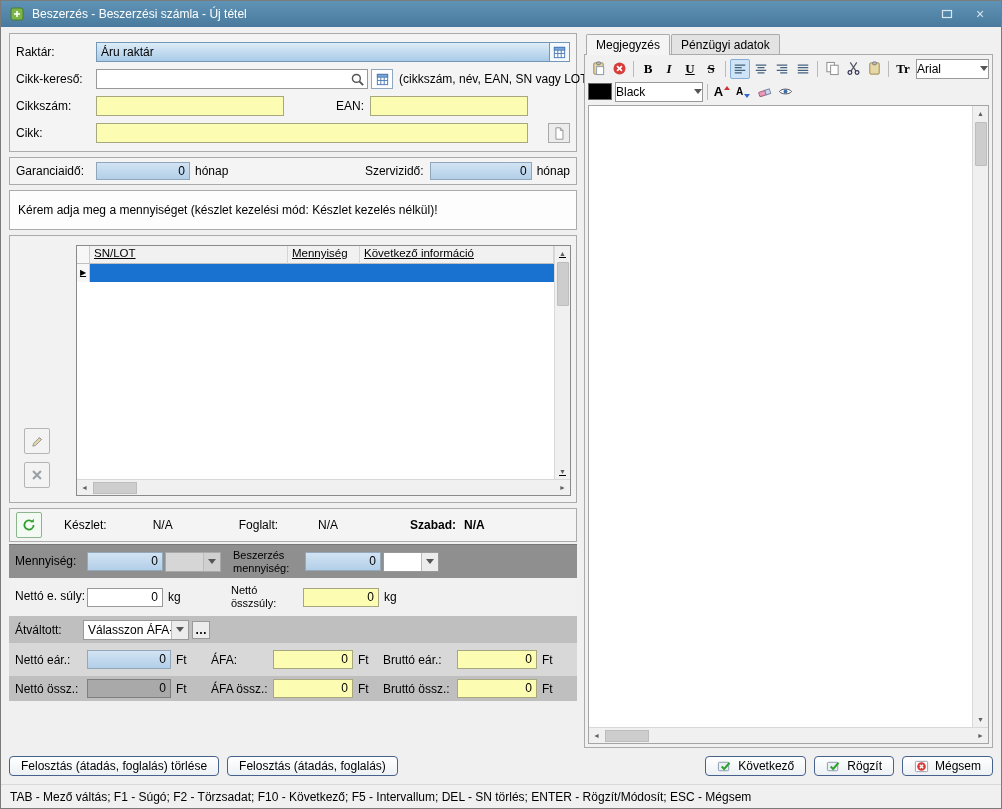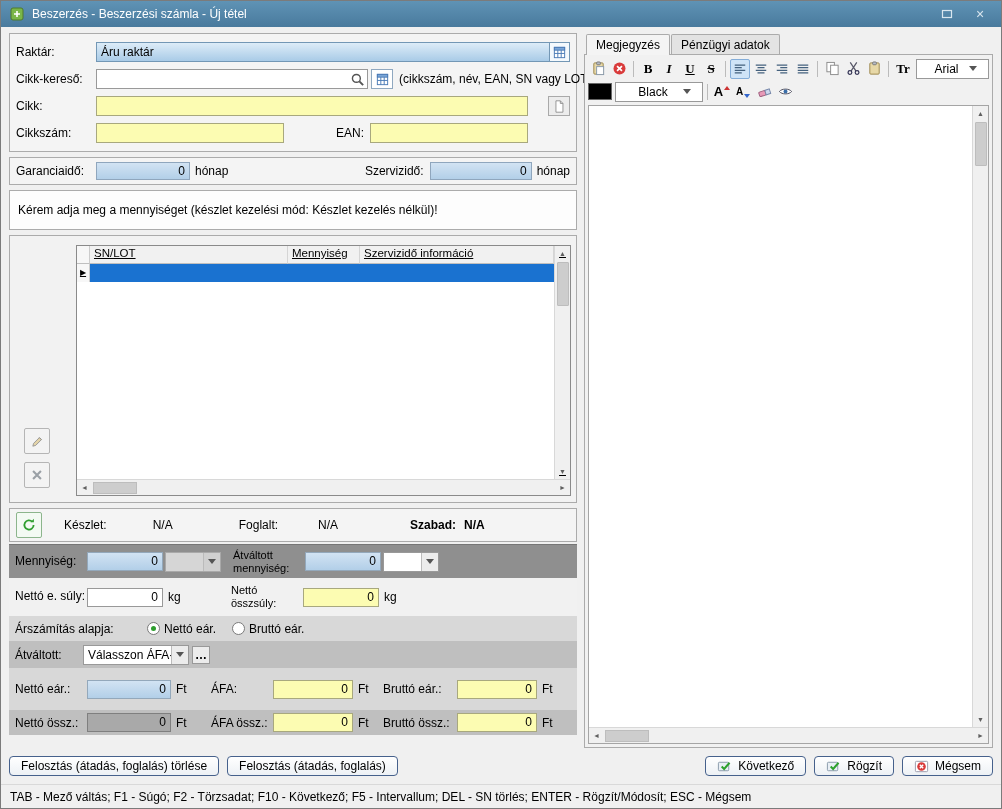--- a/index.html
+++ b/index.html
@@ -76,21 +76,21 @@
   .refresh-btn{width:26px;height:26px;flex:none;border:1px solid #8cb58c;background:#f3faf3;border-radius:2px;display:flex;align-items:center;justify-content:center;}
   .ml22{margin-left:22px;}.ml46{margin-left:46px;}.ml66{margin-left:66px;}.ml40{margin-left:40px;}.ml72{margin-left:72px;}.ml8{margin-left:8px;}
   .bold{font-weight:bold;}
 
   
   .band{display:flex;align-items:center;padding:0 6px;flex:none;}
   .band-qty{height:34px;background:#8f8f8f;border-top:1px solid #767676;margin-top:2px;}
   .band-weight{height:38px;background:#f1f1f1;}
   .band-basis{height:25px;background:#d8d8d8;}
   .band-vat{height:27px;background:#bfbfbf;}
-  .band-p1{height:42px;background:#d8d8d8;}
+  .band-p1{height:33px;background:#d8d8d8;}
   .band-p2{height:25px;background:#bfbfbf;}
   .qlabel{width:72px;flex:none;line-height:1.15;}
   .qlabel.small{font-size:11px;}
   .fld{height:19px;border:1px solid #93a8bb;text-align:right;padding:0 4px;line-height:17px;flex:none;}
   .fld.blue{width:76px;background:linear-gradient(#d2e3f3,#b2cfe8);}
   .fld.white{width:76px;background:#fff;border-color:#999;}
   .fld.yellow{width:76px;background:#fcfcb2;border-color:#a8a87e;}
   .dd{width:56px;height:20px;flex:none;border:1px solid #999;background:#fff;display:flex;align-items:center;justify-content:flex-end;margin-left:2px;}
   .dd.disabled{background:#d6d6d6;border-color:#a9a9a9;}
   .dd-btn{width:17px;height:18px;display:flex;align-items:center;justify-content:center;background:#ececec;border-left:1px solid #bbb;}
@@ -107,35 +107,35 @@
   .vat-combo{width:106px;height:20px;border:1px solid #999;background:#fff;display:flex;align-items:center;padding-left:4px;}
   .vat-combo .combo-text{padding:0;}
   .dots-btn{width:18px;height:18px;margin-left:3px;border:1px solid #999;background:#ececec;display:flex;align-items:center;justify-content:center;font-weight:bold;line-height:1;}
 
   .price-row{display:grid;grid-template-columns:72px 84px 26px 14px 62px 80px 26px 4px 74px 80px 26px;align-items:center;}
   .price-row .fld{width:auto;}
   .fld.gray{background:#a9a9a9;border-color:#7f7f7f;}
   .ft{padding-left:5px;}
 
   
-  .right-panel{flex:1;margin-left:7px;display:flex;flex-direction:column;min-width:0;text-align:center;}
+  .right-panel{flex:1;margin-left:7px;display:flex;flex-direction:column;min-width:0;}
   .tabs{display:flex;height:21px;flex:none;padding-left:2px;align-items:flex-end;}
   .tab{padding:3px 9px 2px;border:1px solid #ababab;border-bottom:none;background:#e3e3e3;margin-right:1px;border-radius:2px 2px 0 0;white-space:nowrap;}
   .tab.active{background:#f4f4f4;position:relative;z-index:2;margin-bottom:-1px;padding-bottom:3px;}
   .panel-body{flex:1;border:1px solid #ababab;background:#f1f1f1;display:flex;flex-direction:column;min-height:0;}
   .toolbar{padding:2px 3px 0;}
   .tb-row{display:flex;align-items:center;height:23px;gap:1px;}
   .tb-btn{min-width:20px;height:20px;display:flex;align-items:center;justify-content:center;border:1px solid transparent;border-radius:2px;}
   .tb-btn.active{background:#cfe4f7;border-color:#84add8;}
   .tb-sep{width:1px;height:16px;background:#bbb;margin:0 3px;flex:none;}
   .tb-letter{font-family:"Liberation Serif",serif;font-weight:bold;font-size:13px;}
   .it{font-style:italic;}
   .un{text-decoration:underline;}
   .st{text-decoration:line-through;}
-  .tb-combo{height:20px;border:1px solid #999;background:#fff;display:flex;align-items:center;padding:0 11px;gap:4px;}
+  .tb-combo{height:20px;border:1px solid #999;background:#fff;display:flex;align-items:center;padding:0 0;gap:4px;}
   .font-combo{width:108px;margin-left:2px;}
   .color-combo{width:88px;margin-left:2px;}
   .tb-combo .combo-text{padding:0;}
   .color-swatch{width:24px;height:17px;background:#000;border:1px solid #666;flex:none;}
   .afont{font-weight:bold;font-size:13px;}
   .afont.smaller{font-size:10px;}
   .tickr{width:0;height:0;border-left:3px solid transparent;border-right:3px solid transparent;border-bottom:4px solid #c33;margin-left:1px;margin-top:-8px;}
   .tickb{width:0;height:0;border-left:3px solid transparent;border-right:3px solid transparent;border-top:4px solid #36c;margin-left:1px;margin-bottom:-8px;}
   .editor{flex:1;margin:2px 3px 3px;border:1px solid #a5a5a5;background:#fff;display:flex;flex-direction:column;min-height:0;}
   .editor-main{flex:1;display:flex;min-height:0;}
@@ -203,35 +203,35 @@
               <svg width="15" height="15" viewBox="0 0 16 16">
                 <rect x="2.5" y="2.5" width="11" height="11" fill="#fff" stroke="#4a7ab5"></rect>
                 <rect x="2.5" y="2.5" width="11" height="3" fill="#7aa6d8" stroke="#4a7ab5"></rect>
                 <path d="M2.5 9h11M6.2 5.5v8M9.8 5.5v8" stroke="#4a7ab5" stroke-width="1"></path>
               </svg>
             </span>
           <span class="hint">(cikkszám, név, EAN, SN vagy LOT)</span>
         </div>
 
         <div class="frow">
+          <label class="flabel">Cikkszám:</label>
+          <input class="input-yellow cikkszam-input" value="" style="">
+          <label class="ean-label">EAN:</label>
+          <input class="input-yellow ean-input" value="" style="">
+        </div>
+
+        <div class="frow">
           <label class="flabel">Cikk:</label>
           <input class="input-yellow cikk-input" value="" style="">
           <span class="icon-btn doc-btn">
               <svg width="14" height="15" viewBox="0 0 16 16">
                 <path d="M4.5 1.5h5l3 3v10h-8z" fill="#fff" stroke="#8a8a8a"></path>
                 <path d="M9.5 1.5v3h3" fill="none" stroke="#8a8a8a"></path>
               </svg>
             </span>
-        </div>
-
-        <div class="frow">
-          <label class="flabel">Cikkszám:</label>
-          <input class="input-yellow cikkszam-input" value="" style="">
-          <label class="ean-label">EAN:</label>
-          <input class="input-yellow ean-input" value="" style="">
         </div>
       </div>
 
       <div class="group group-warranty">
         <label class="flabel">Garanciaidő:</label>
         <div class="num-blue w94">0</div>
         <span class="unit">hónap</span>
         <span class="spacer"></span>
         <label class="lbl-szerviz">Szervizidő:</label>
         <div class="num-blue w102">0</div>
@@ -253,21 +253,21 @@
             </svg>
           </button>
 
         <div class="table-wrap">
           <div class="table-main">
             <div class="table-grid">
               <div class="thead">
                 <div class="th gutter"></div>
                 <div class="th">SN/LOT</div>
                 <div class="th">Mennyiség</div>
-                <div class="th">Szervizidő információ</div>
+                <div class="th">Következő információ</div>
               </div>
               <div class="trow selected">
                 <div class="td gutter">
                     <span class="marker">▶</span>
                   </div>
                 <div class="td"></div>
                 <div class="td"></div>
                 <div class="td"></div>
               </div>
               <div class="tfill"></div>
@@ -305,50 +305,39 @@
 
       <div class="band band-qty">
         <span class="qlabel">Mennyiség:</span>
         <div class="fld blue">0</div>
         <div class="dd disabled">
             <span class="dd-btn">
               <span class="arr-down"></span>
             </span>
           </div>
         <span class="gap12"></span>
-        <span class="qlabel small">Átváltott mennyiség:</span>
+        <span class="qlabel small">Beszerzés mennyiség:</span>
         <div class="fld blue">0</div>
         <div class="dd">
             <span class="dd-btn">
               <span class="arr-down"></span>
             </span>
           </div>
       </div>
 
       <div class="band band-weight">
         <span class="qlabel">Nettó e. súly:</span>
         <div class="fld white">0</div>
         <span class="kg-slot">kg</span>
         <span class="gap12"></span>
         <span class="qlabel small">Nettó összsúly:</span>
         <div class="fld yellow">0</div>
         <span class="kg-slot">kg</span>
       </div>
 
-      <div class="band band-basis">
-        <span class="basis-label">Árszámítás alapja:</span>
-        <span class="radio-item">
-          <span class="radio checked"></span>
-          <span>Nettó eár.</span>
-        </span>
-        <span class="radio-item">
-          <span class="radio"></span>
-          <span>Bruttó eár.</span>
-        </span>
-      </div>
 
       <div class="band band-vat">
         <span class="vat-label">Átváltott:</span>
         <div class="vat-combo">
           <span class="combo-text">Válasszon ÁFA-t</span>
           <span class="dd-btn">
               <span class="arr-down"></span>
             </span>
         </div>
         <span class="dots-btn">…</span>

